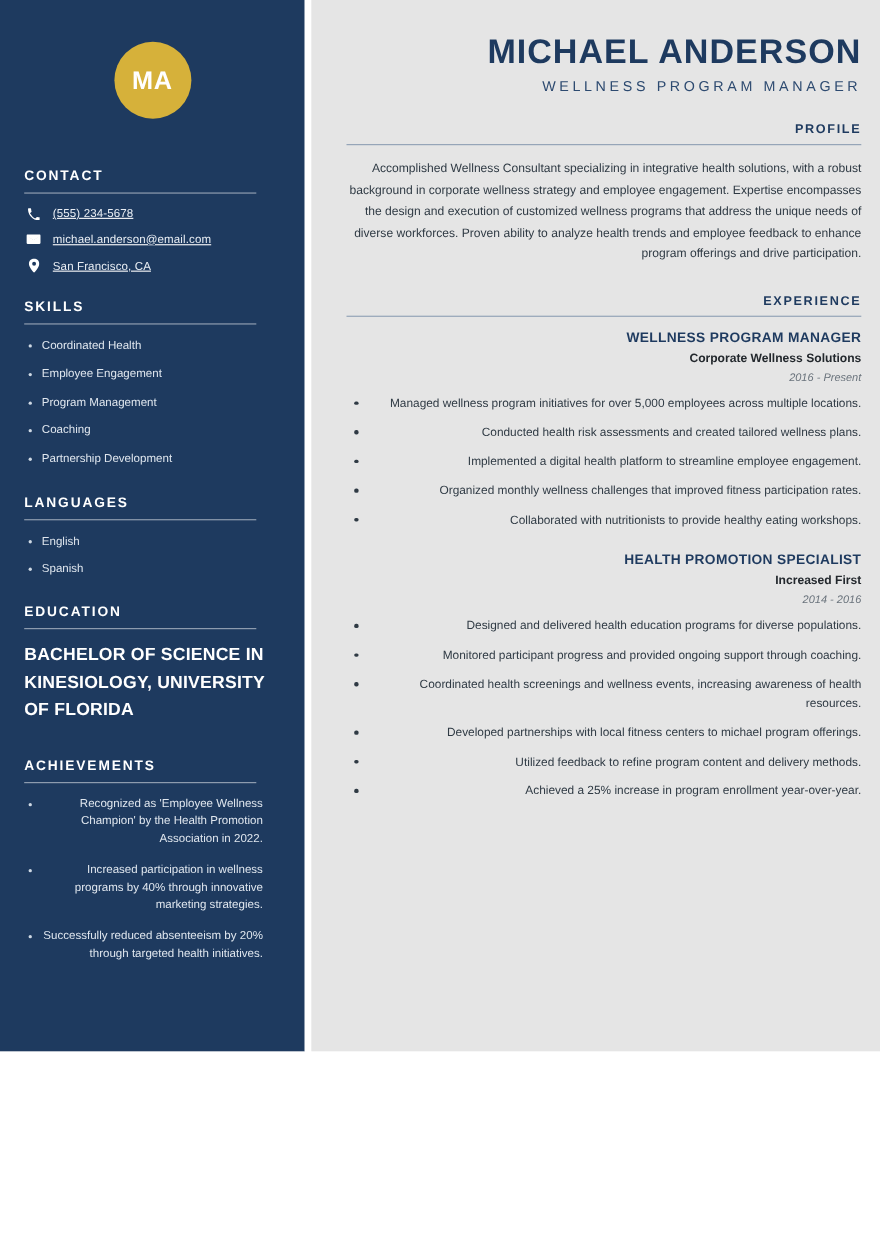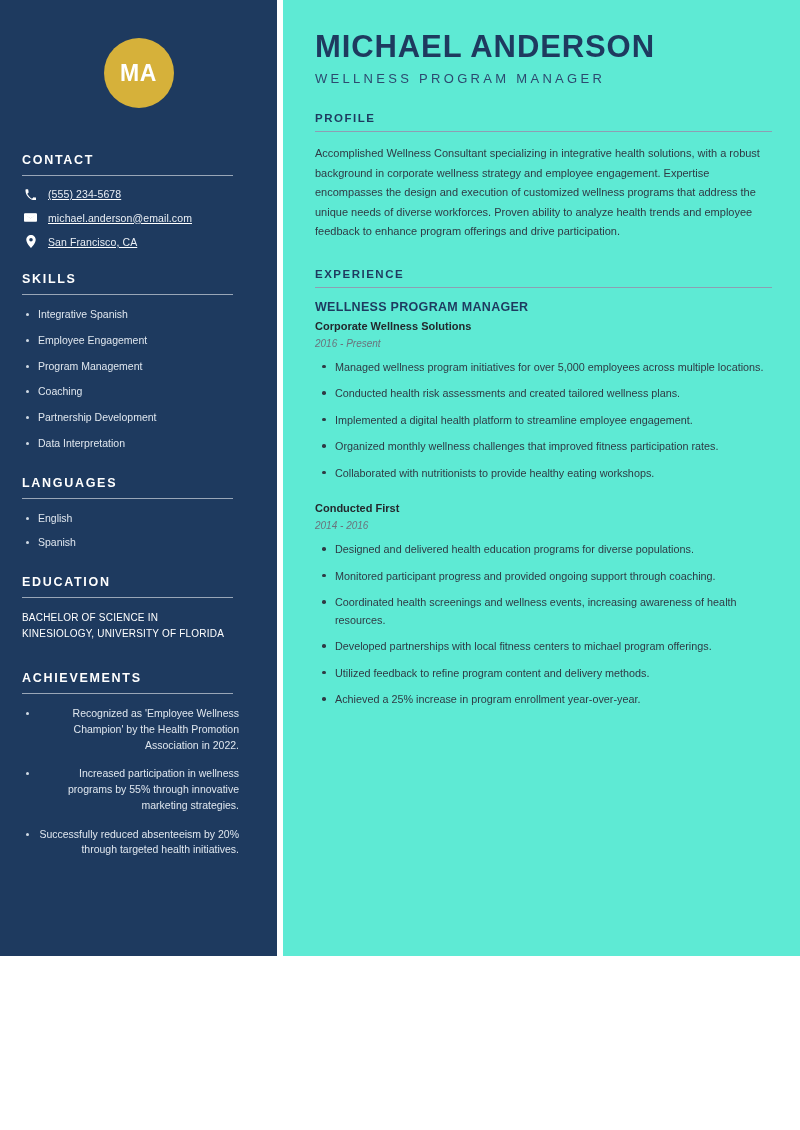--- a/index.html
+++ b/index.html
@@ -51,29 +51,30 @@
     padding-left:16px; margin-bottom:10px; line-height:1.5;
   }
   .side-list li::before {
     content:""; position:absolute; left:4px; top:6px;
     width:3px; height:3px; border-radius:50%; background:#cfd9e4;
   }
   .side-list.tight li { margin-bottom:9px; }
   .side-list.ach li { margin-bottom:13px; padding-right:16px;text-align:right; }
 
   .edu-line {
-    font-size:10px; font-weight:normal; color:#ffffff;
+    font-size:16px; font-weight:bold; color:#ffffff;
     line-height:1.55; letter-spacing:0.2px;
   }
 
   
   .gap { width:6px; flex:0 0 6px; background:#ffffff; }
   .main {
-    flex:1; background:#5eead4;
-    padding:30px 28px 0 32px;
+    flex:1; background:#e5e5e5;
+    padding:30px 17px 0 32px;
+    text-align:right;
   }
   .name {
     font-size:31px; font-weight:bold; color:#1e3a5f;
     letter-spacing:0.9px; line-height:1.1;
   }
   .role {
     font-size:13px; color:#2d4a70; letter-spacing:3.3px;
     margin-top:7px; text-transform:uppercase;
   }
 
@@ -150,26 +151,25 @@
             </svg>
         </span>
         <span class="contact-txt">San Francisco, CA</span>
       </div>
     </section>
 
     <section class="side-section">
       <div class="side-head">SKILLS</div>
       <div class="side-rule"></div>
       <ul class="side-list">
-        <li>Integrative Spanish</li>
+        <li>Coordinated Health</li>
         <li>Employee Engagement</li>
         <li>Program Management</li>
         <li>Coaching</li>
         <li>Partnership Development</li>
-        <li>Data Interpretation</li>
       </ul>
     </section>
 
     <section class="side-section">
       <div class="side-head">LANGUAGES</div>
       <div class="side-rule"></div>
       <ul class="side-list tight">
         <li>English</li>
         <li>Spanish</li>
       </ul>
@@ -180,21 +180,21 @@
       <div class="side-rule"></div>
       <div class="edu-line">BACHELOR OF SCIENCE IN</div>
       <div class="edu-line">KINESIOLOGY, UNIVERSITY OF FLORIDA</div>
     </section>
 
     <section class="side-section" style="margin-top:30px">
       <div class="side-head">ACHIEVEMENTS</div>
       <div class="side-rule"></div>
       <ul class="side-list ach">
         <li>Recognized as 'Employee Wellness Champion' by the Health Promotion Association in 2022.</li>
-        <li>Increased participation in wellness programs by 55% through innovative marketing strategies.</li>
+        <li>Increased participation in wellness programs by 40% through innovative marketing strategies.</li>
         <li>Successfully reduced absenteeism by 20% through targeted health initiatives.</li>
       </ul>
     </section>
 
   </aside>
 
   <div class="gap"></div>
 
   <main class="main">
 
@@ -218,21 +218,22 @@
         <ul class="job-bullets">
           <li>Managed wellness program initiatives for over 5,000 employees across multiple locations.</li>
           <li>Conducted health risk assessments and created tailored wellness plans.</li>
           <li>Implemented a digital health platform to streamline employee engagement.</li>
           <li>Organized monthly wellness challenges that improved fitness participation rates.</li>
           <li>Collaborated with nutritionists to provide healthy eating workshops.</li>
         </ul>
       </div>
 
       <div class="job">
-        <div class="job-company">Conducted First</div>
+        <div class="job-title">HEALTH PROMOTION SPECIALIST</div>
+        <div class="job-company">Increased First</div>
         <div class="job-dates">2014 - 2016</div>
         <ul class="job-bullets">
           <li>Designed and delivered health education programs for diverse populations.</li>
           <li>Monitored participant progress and provided ongoing support through coaching.</li>
           <li>Coordinated health screenings and wellness events, increasing awareness of health resources.</li>
           <li>Developed partnerships with local fitness centers to michael program offerings.</li>
           <li>Utilized feedback to refine program content and delivery methods.</li>
           <li>Achieved a 25% increase in program enrollment year-over-year.</li>
         </ul>
       </div>

